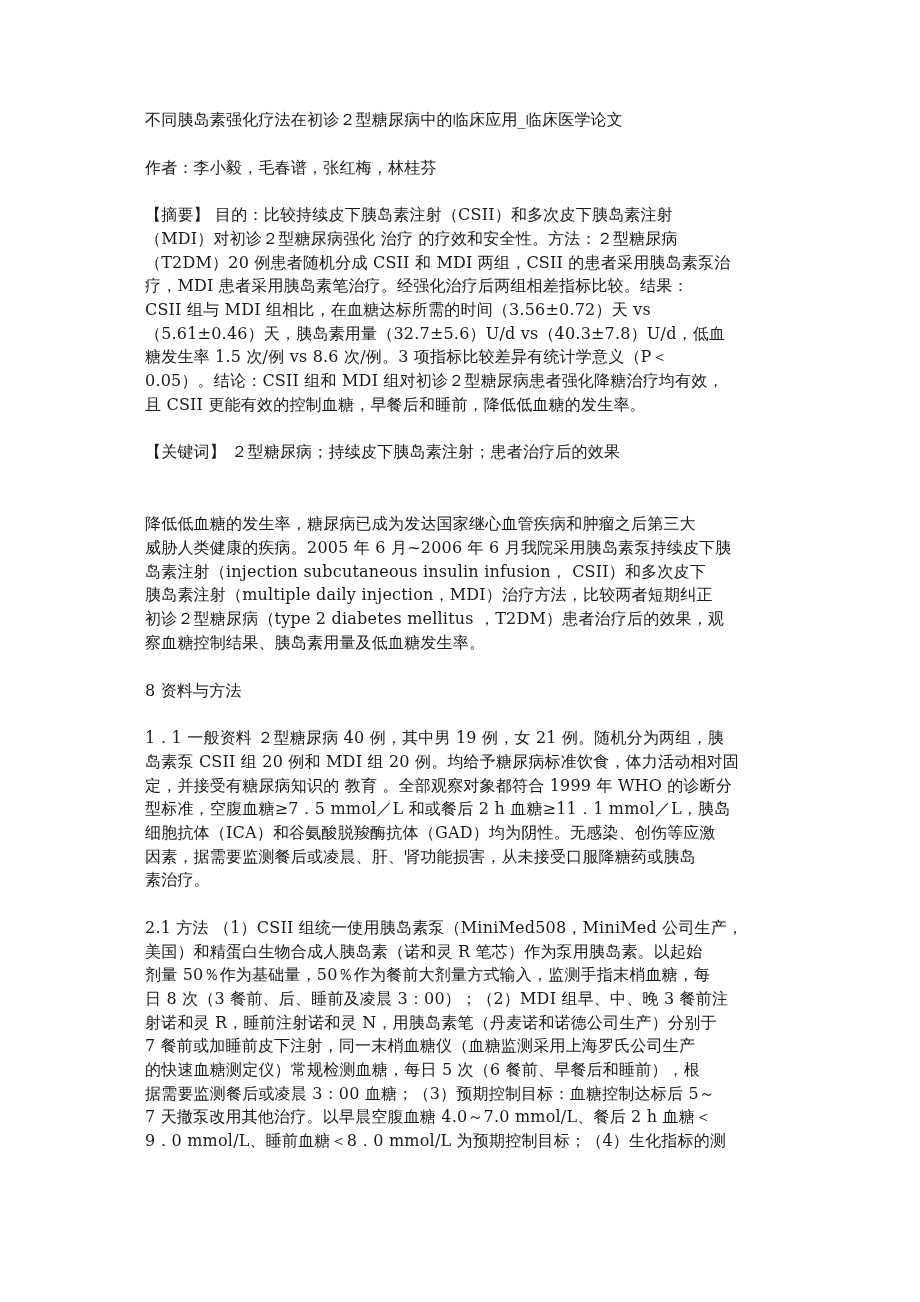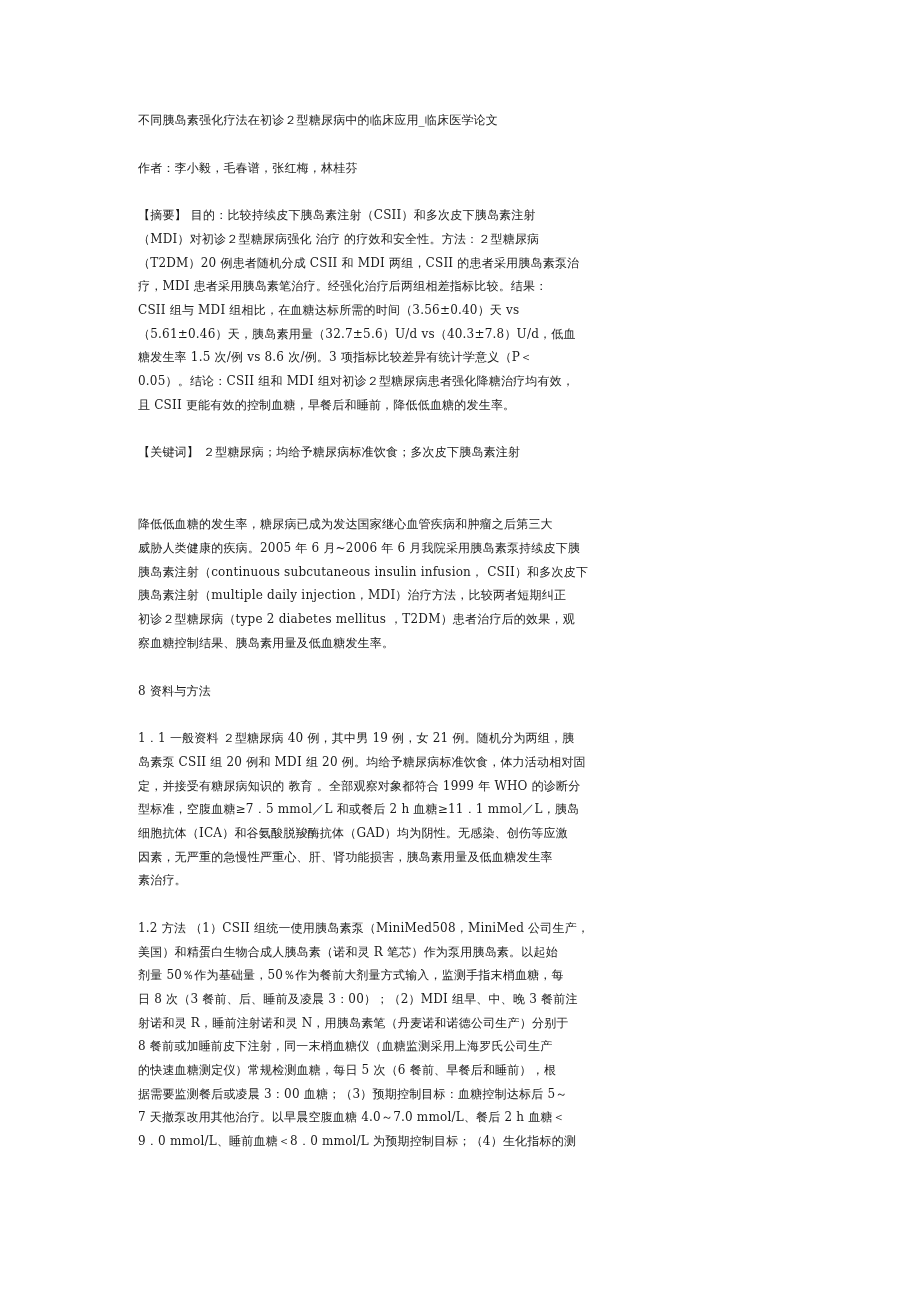--- a/index.html
+++ b/index.html
@@ -16,75 +16,75 @@
       color: #1a1a1a;
     }
     .page {
       position: absolute;
       left: 138px;
       top: 0;
       width: 650px;
     }
     .line {
       position: absolute;
-      left: 0;
+      left: 7px;
       white-space: pre;
-      font-size: 12px;
+      font-size: 16px;
       line-height: 20px;
       height: 20px;
       letter-spacing: 0.2px;
     }
   </style>
 </head>
 <body>
 
 <div class="page">
   <div class="line" style="top:110px">不同胰岛素强化疗法在初诊２型糖尿病中的临床应用_临床医学论文</div>
   <div class="line" style="top:158px">作者：李小毅，毛春谱，张红梅，林桂芬</div>
 
   <div>
     <div class="line" style="top:205px">【摘要】 目的：比较持续皮下胰岛素注射（CSII）和多次皮下胰岛素注射</div>
     <div class="line" style="top:229px">（MDI）对初诊２型糖尿病强化 治疗 的疗效和安全性。方法：２型糖尿病</div>
     <div class="line" style="top:253px">（T2DM）20 例患者随机分成 CSII 和 MDI 两组，CSII 的患者采用胰岛素泵治</div>
     <div class="line" style="top:276px">疗，MDI 患者采用胰岛素笔治疗。经强化治疗后两组相差指标比较。结果：</div>
-    <div class="line" style="top:300px">CSII 组与 MDI 组相比，在血糖达标所需的时间（3.56±0.40）天 vs</div>
+    <div class="line" style="top:300px">CSII 组与 MDI 组相比，在血糖达标所需的时间（3.56±0.72）天 vs</div>
     <div class="line" style="top:324px">（5.61±0.46）天，胰岛素用量（32.7±5.6）U/d vs（40.3±7.8）U/d，低血</div>
     <div class="line" style="top:347px">糖发生率 1.5 次/例 vs 8.6 次/例。3 项指标比较差异有统计学意义（P＜</div>
     <div class="line" style="top:371px">0.05）。结论：CSII 组和 MDI 组对初诊２型糖尿病患者强化降糖治疗均有效，</div>
     <div class="line" style="top:395px">且 CSII 更能有效的控制血糖，早餐后和睡前，降低低血糖的发生率。</div>
   </div>
 
-  <div class="line" style="top:442px">【关键词】 ２型糖尿病；均给予糖尿病标准饮食；多次皮下胰岛素注射</div>
+  <div class="line" style="top:442px">【关键词】 ２型糖尿病；持续皮下胰岛素注射；患者治疗后的效果</div>
 
   <div>
     <div class="line" style="top:514px">降低低血糖的发生率，糖尿病已成为发达国家继心血管疾病和肿瘤之后第三大</div>
     <div class="line" style="top:538px">威胁人类健康的疾病。2005 年 6 月~2006 年 6 月我院采用胰岛素泵持续皮下胰</div>
-    <div class="line" style="top:562px">胰岛素注射（continuous subcutaneous insulin infusion， CSII）和多次皮下</div>
+    <div class="line" style="top:562px">岛素注射（injection subcutaneous insulin infusion， CSII）和多次皮下</div>
     <div class="line" style="top:585px">胰岛素注射（multiple daily injection，MDI）治疗方法，比较两者短期纠正</div>
     <div class="line" style="top:609px">初诊２型糖尿病（type 2 diabetes mellitus ，T2DM）患者治疗后的效果，观</div>
     <div class="line" style="top:633px">察血糖控制结果、胰岛素用量及低血糖发生率。</div>
   </div>
 
   <div class="line" style="top:681px">8 资料与方法</div>
 
   <div>
     <div class="line" style="top:728px">1．1 一般资料 ２型糖尿病 40 例，其中男 19 例，女 21 例。随机分为两组，胰</div>
     <div class="line" style="top:752px">岛素泵 CSII 组 20 例和 MDI 组 20 例。均给予糖尿病标准饮食，体力活动相对固</div>
     <div class="line" style="top:776px">定，并接受有糖尿病知识的 教育 。全部观察对象都符合 1999 年 WHO 的诊断分</div>
     <div class="line" style="top:799px">型标准，空腹血糖≥7．5 mmol／L 和或餐后 2 h 血糖≥11．1 mmol／L，胰岛</div>
     <div class="line" style="top:823px">细胞抗体（ICA）和谷氨酸脱羧酶抗体（GAD）均为阴性。无感染、创伤等应激</div>
-    <div class="line" style="top:847px">因素，无严重的急慢性严重心、肝、肾功能损害，胰岛素用量及低血糖发生率</div>
+    <div class="line" style="top:847px">因素，据需要监测餐后或凌晨、肝、肾功能损害，从未接受口服降糖药或胰岛</div>
     <div class="line" style="top:870px">素治疗。</div>
   </div>
 
   <div>
-    <div class="line" style="top:918px">1.2 方法 （1）CSII 组统一使用胰岛素泵（MiniMed508，MiniMed 公司生产，</div>
+    <div class="line" style="top:918px">2.1 方法 （1）CSII 组统一使用胰岛素泵（MiniMed508，MiniMed 公司生产，</div>
     <div class="line" style="top:942px">美国）和精蛋白生物合成人胰岛素（诺和灵 R 笔芯）作为泵用胰岛素。以起始</div>
     <div class="line" style="top:965px">剂量 50％作为基础量，50％作为餐前大剂量方式输入，监测手指末梢血糖，每</div>
     <div class="line" style="top:989px">日 8 次（3 餐前、后、睡前及凌晨 3：00）；（2）MDI 组早、中、晚 3 餐前注</div>
     <div class="line" style="top:1013px">射诺和灵 R，睡前注射诺和灵 N，用胰岛素笔（丹麦诺和诺德公司生产）分别于</div>
-    <div class="line" style="top:1036px">8 餐前或加睡前皮下注射，同一末梢血糖仪（血糖监测采用上海罗氏公司生产</div>
+    <div class="line" style="top:1036px">7 餐前或加睡前皮下注射，同一末梢血糖仪（血糖监测采用上海罗氏公司生产</div>
     <div class="line" style="top:1060px">的快速血糖测定仪）常规检测血糖，每日 5 次（6 餐前、早餐后和睡前），根</div>
     <div class="line" style="top:1084px">据需要监测餐后或凌晨 3：00 血糖；（3）预期控制目标：血糖控制达标后 5～</div>
     <div class="line" style="top:1107px">7 天撤泵改用其他治疗。以早晨空腹血糖 4.0～7.0 mmol/L、餐后 2 h 血糖＜</div>
     <div class="line" style="top:1131px">9．0 mmol/L、睡前血糖＜8．0 mmol/L 为预期控制目标；（4）生化指标的测</div>
   </div>
 </div>
 
 </body></html>

